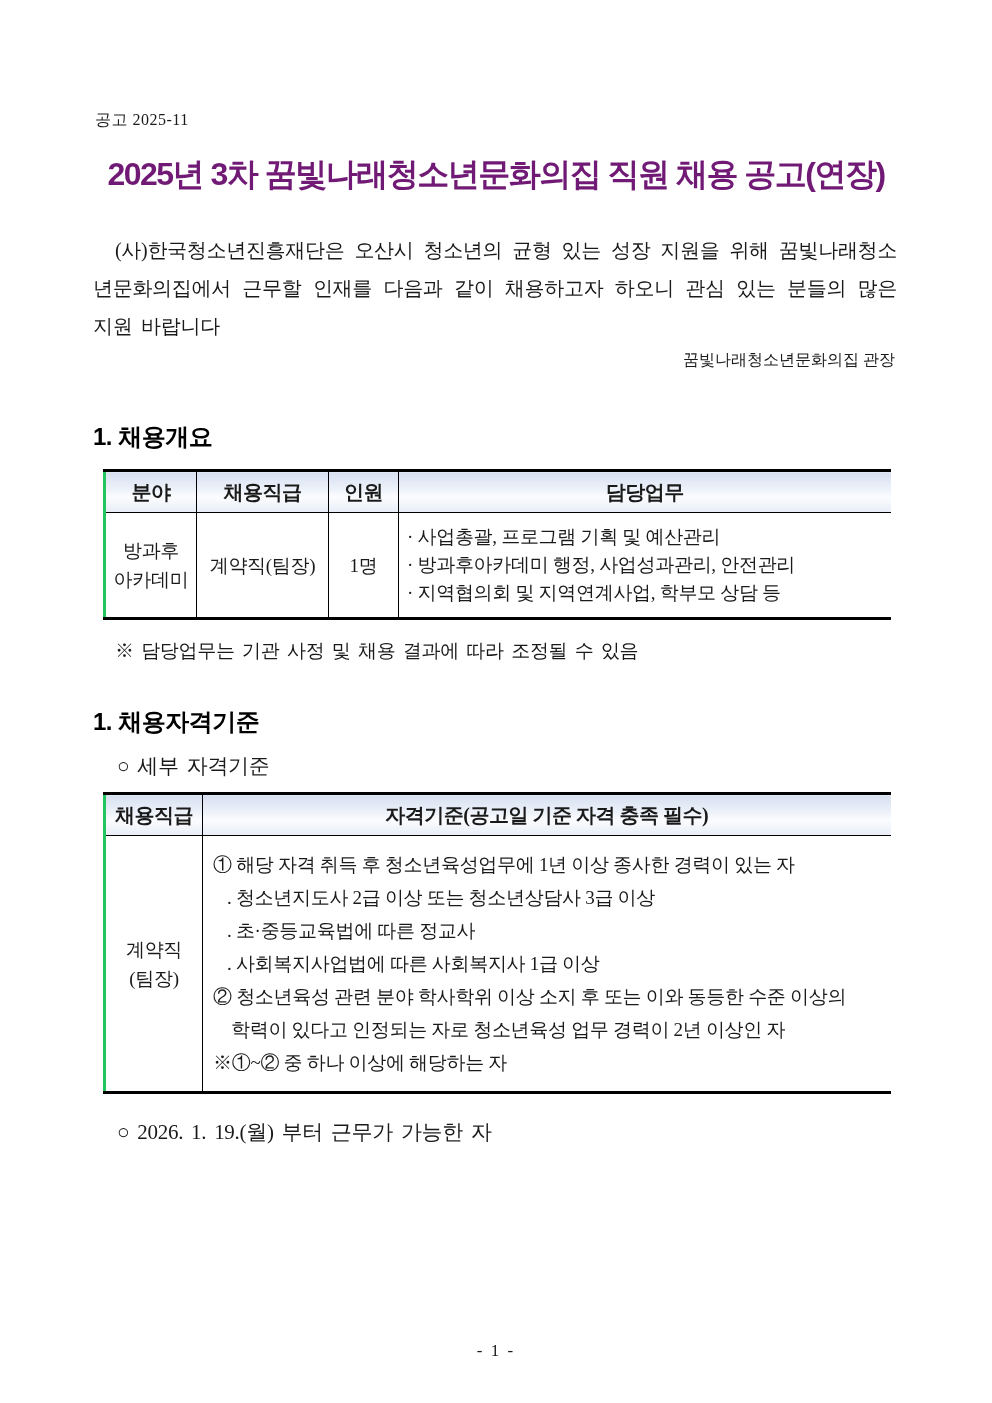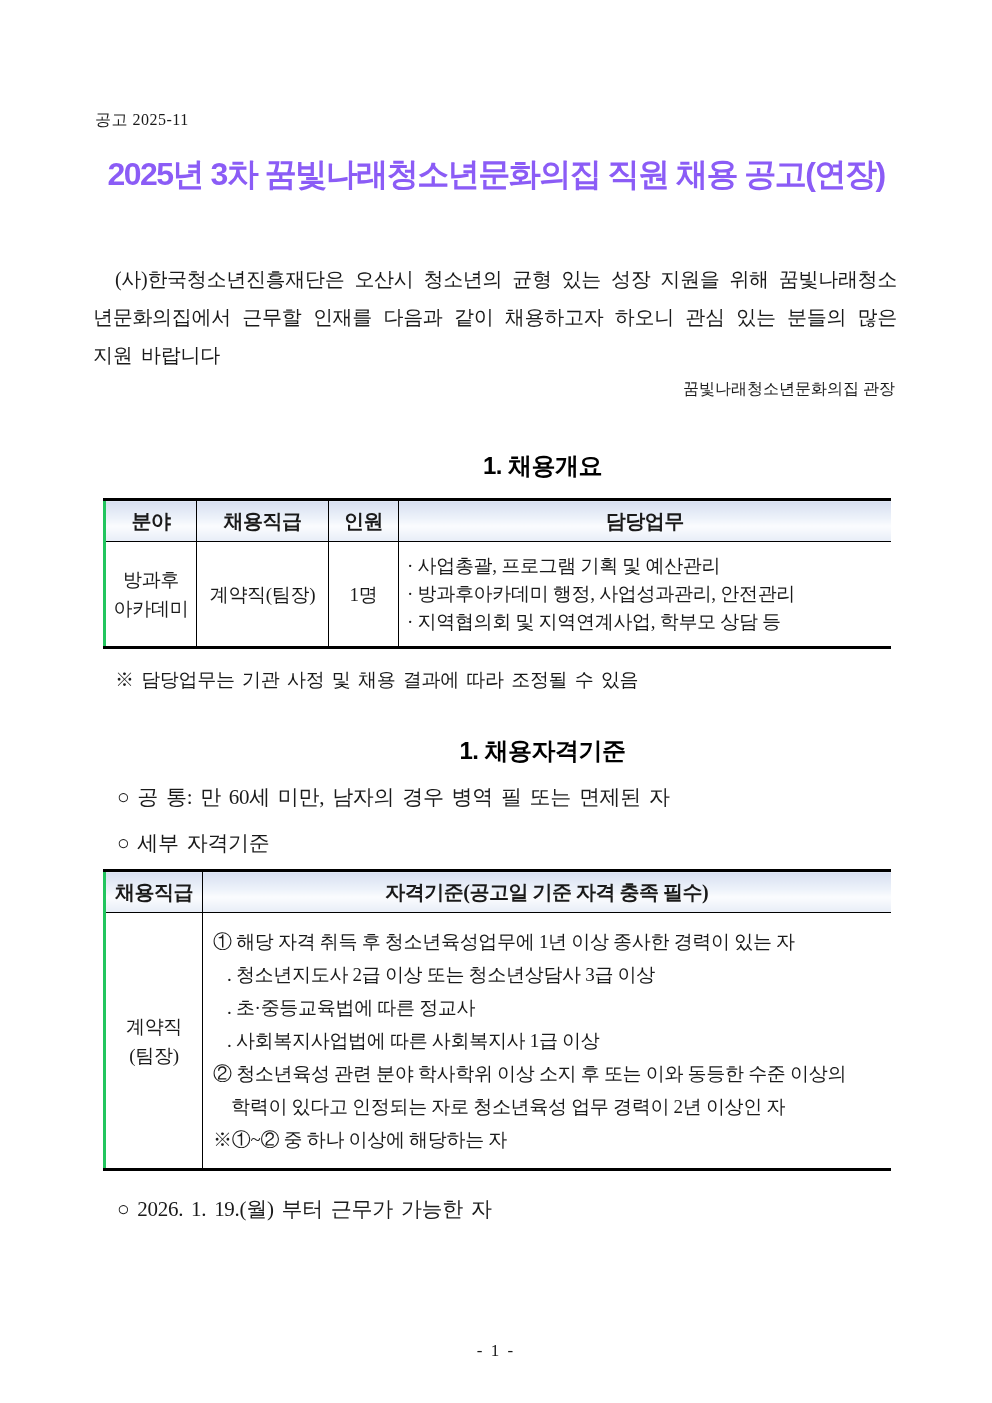--- a/index.html
+++ b/index.html
@@ -19,26 +19,26 @@
     letter-spacing: 0.5px;
   }
 
   .doc-title {
     margin: 22px 60px 0 60px;
     text-align: center;
     font-family: "Liberation Sans", "DejaVu Sans", sans-serif;
     font-weight: bold;
     font-size: 32px;
     letter-spacing: -1.5px;
-    color: #8b5cf6;
+    color: #701a75;
     white-space: nowrap;
   }
 
   .intro {
-    margin: 63px 95px 0 93px;
+    margin: 34px 95px 0 93px;
     font-size: 20px;
     line-height: 38px;
     text-align: justify;
     word-spacing: 4px;
     text-indent: 22px;
     letter-spacing: -0.3px;
   }
 
   .date-line {
     margin: 4px 97px 0 0;
@@ -54,21 +54,20 @@
     font-weight: normal;
   }
 
   .section-heading {
     margin: 46px 0 0 93px;
     font-family: "Liberation Sans", "DejaVu Sans", sans-serif;
     font-weight: bold;
     font-size: 24px;
     letter-spacing: -0.5px;
     color: #000000;
-    text-align: center;
   }
   .section-heading.second { margin-top: 42px; }
 
   table.tbl {
     border-collapse: collapse;
     table-layout: fixed;
     margin-left: 103px;
     width: 786px;
     border-top: 3px solid #000;
     border-bottom: 3px solid #000;
@@ -179,21 +178,20 @@
         </td>
       </tr>
     </tbody>
       </table>
   </div>
 
   <div class="table-note">※ 담당업무는 기관 사정 및 채용 결과에 따라 조정될 수 있음</div>
 
   <h2 class="section-heading second">1. 채용자격기준</h2>
 
-  <div class="qual-item first">○ 공 통: 만 60세 미만, 남자의 경우 병역 필 또는 면제된 자</div>
   <div class="qual-item">○ 세부 자격기준</div>
 
   <div class="tbl-wrap2">
     <table class="tbl">
       <colgroup>
         <col style="width:98px">
           <col style="width:688px">
       </colgroup>
       <tbody>
           <tr>

